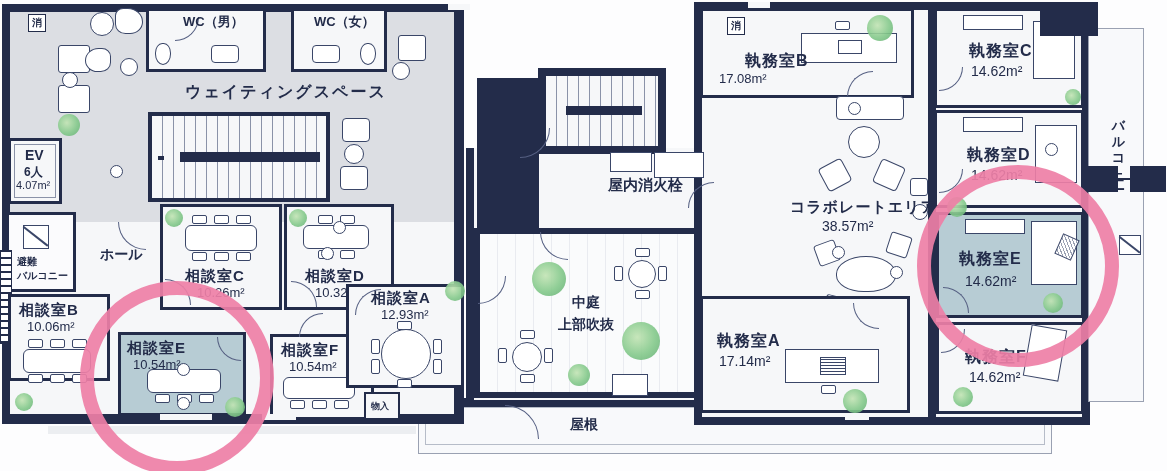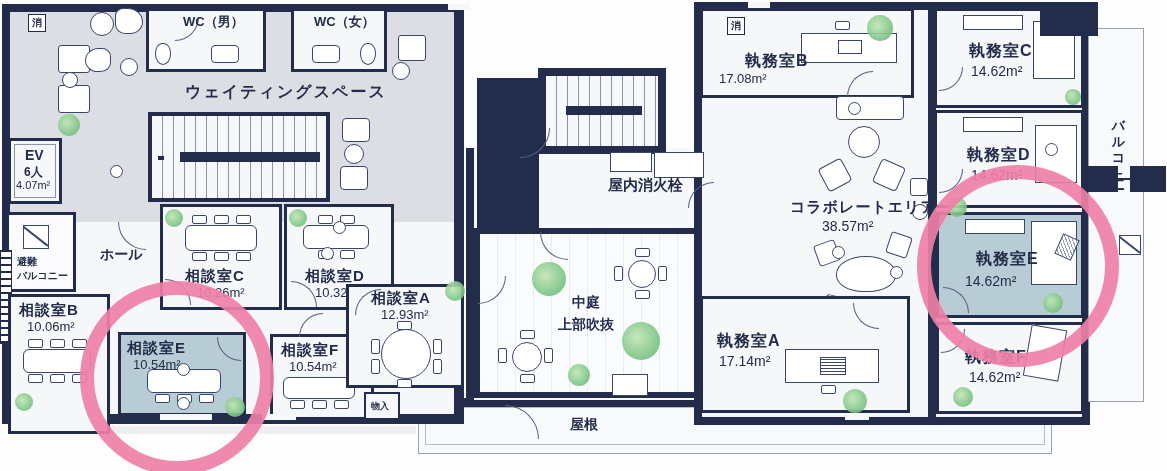--- a/index.html
+++ b/index.html
@@ -151,21 +151,21 @@
         </div>
     </div>
     <div class="person" style="left:46px;top:14px;"></div>
     <div class="person" style="left:34px;top:40px;"></div>
     <div class="rname" style="left:18px;top:60px;">相談室D</div>
     <div class="rarea" style="left:28px;top:78px;">10.32m²</div>
     <div class="plant" style="left:2px;top:2px;width:18px;height:18px;"></div>
     <div class="arc arc-tr" style="left:4px;top:74px;width:26px;height:26px;"></div>
   </div>
 
-  <div class="room" style="left:8px;top:294px;width:102px;height:140px;z-index:3;text-align:center;">
+  <div class="room" style="left:8px;top:294px;width:102px;height:87px;z-index:3;text-align:center;">
     <div class="rname" style="left:8px;top:4px;">相談室B</div>
     <div class="rarea" style="left:16px;top:22px;">10.06m²</div>
     <div class="mtset" style="left:12px;top:42px;">
       <div class="chrow">
           <div class="ch"></div>
           <div class="ch"></div>
           <div class="ch"></div>
         </div>
       <div class="mtable" style="width:66px;height:22px;"></div>
       <div class="chrow">
@@ -319,21 +319,21 @@
     <div class="desk" style="left:26px;top:4px;width:58px;height:13px;"></div>
     <div class="rname" style="left:30px;top:32px;font-size:16px;">執務室D</div>
     <div class="rarea" style="left:34px;top:54px;font-size:14px;">14.62m²</div>
     <div class="desk" style="left:98px;top:12px;width:40px;height:56px;"></div>
     <div class="person" style="left:108px;top:30px;"></div>
     <div class="arc arc-br" style="left:2px;top:56px;width:24px;height:24px;"></div>
   </div>
 
   <div class="room blue" style="left:936px;top:212px;width:148px;height:106px;z-index:3;">
     <div class="desk" style="left:26px;top:4px;width:58px;height:13px;"></div>
-    <div class="rname" style="left:20px;top:34px;font-size:16px;margin-left:17px;">執務室E</div>
+    <div class="rname" style="left:20px;top:34px;font-size:16px;">執務室E</div>
     <div class="rarea" style="left:26px;top:58px;font-size:14px;">14.62m²</div>
     <div class="desk" style="left:92px;top:6px;width:44px;height:62px;">
       <div class="abs" style="left:26px;top:14px;width:16px;height:20px;border:1px solid #3a4668;transform:rotate(24deg);background:repeating-linear-gradient(45deg,#fff 0 2px,#9aa1b2 2px 3px);"></div>
     </div>
     <div class="plant" style="left:104px;top:78px;width:20px;height:20px;"></div>
     <div class="plant" style="left:8px;top:-18px;width:20px;height:20px;"></div>
     <div class="arc arc-tr" style="left:4px;top:72px;width:26px;height:26px;"></div>
   </div>
 
   <div class="room" style="left:700px;top:296px;width:210px;height:117px;z-index:3;">

